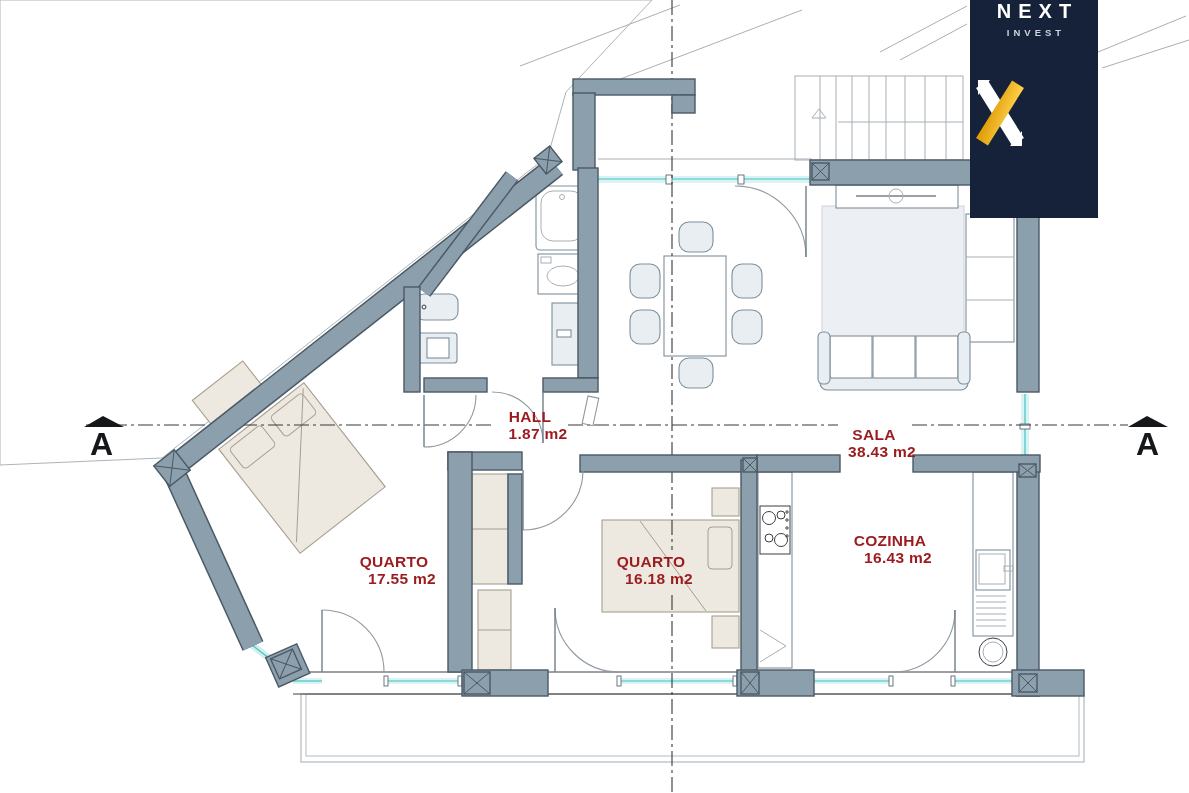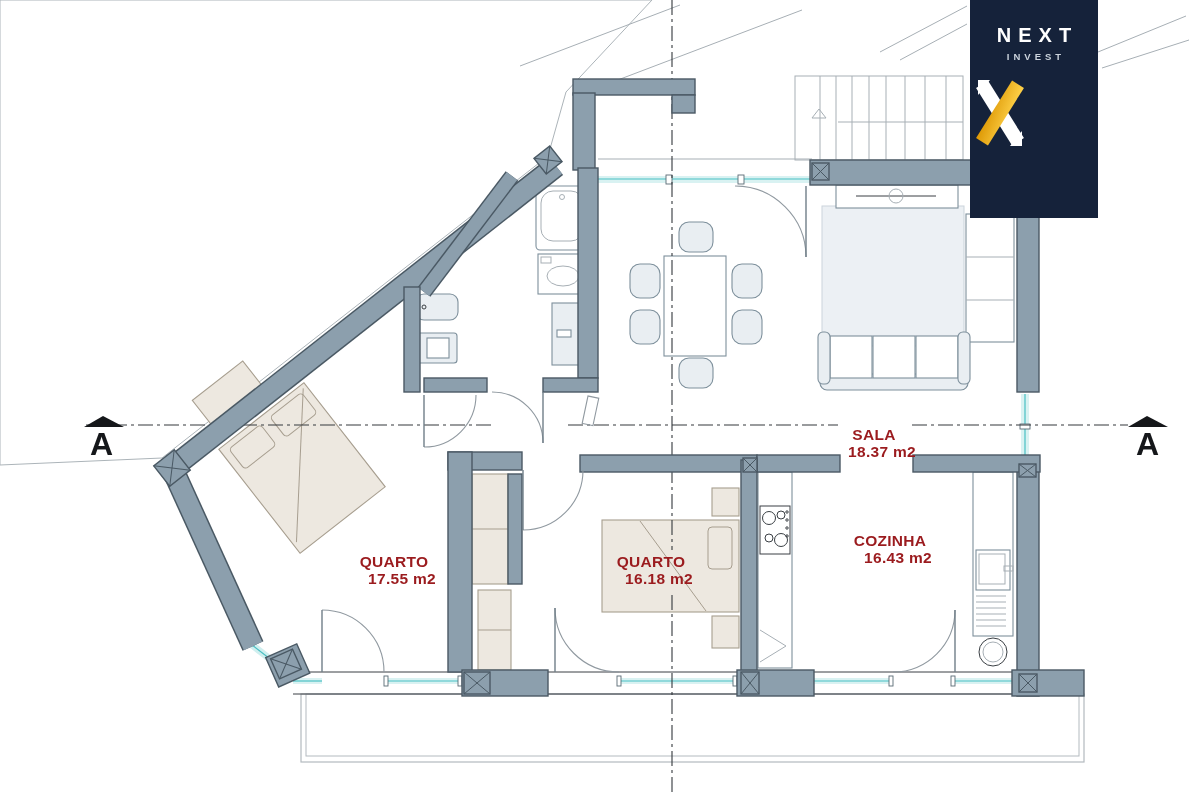--- a/index.html
+++ b/index.html
@@ -34,21 +34,21 @@
   .xl{stroke:var(--wall-edge);stroke-width:1;}
   .hatchline{stroke:#ACB4B9;stroke-width:1;}
   .hatchedge{fill:none;stroke:#ACB4B9;stroke-width:1;}
   .room-label{position:absolute;text-align:center;color:var(--label);
       font-weight:bold;font-size:15.5px;line-height:17px;letter-spacing:.3px;}
   .rl-area{transform:translateX(8px);}
   .sec-a{position:absolute;color:#15171a;font-size:32px;font-weight:600;line-height:30px;}
   #logo{position:absolute;left:970px;top:0;width:128px;height:218px;background:var(--logo-bg);
         display:flex;flex-direction:column;align-items:center;}
   #logo .mark{margin-top:78px;}
-  .brand-name{color:#fff;font-size:20px;font-weight:bold;letter-spacing:7px;margin-top:24px;
+  .brand-name{color:#fff;font-size:20px;font-weight:bold;letter-spacing:7px;margin-top:0;
               text-indent:7px;}
   .brand-sub{color:#CBD3DC;font-size:9.5px;letter-spacing:4px;margin-top:4px;text-indent:4px;font-weight:bold;}
 </style>
 </head>
 <body>
 
 <div id="stage">
 
 <svg width="1189" height="793" viewBox="0 0 1189 793">
   <defs>
@@ -359,23 +359,27 @@
       <line x1="955" y1="672" x2="955" y2="610" class="leaf"></line>
     </g>
   </g>
 
   <g>
     <polygon points="84,427 124,427 103,416" fill="#15171a"></polygon>
     <polygon points="1128,427 1168,427 1147,416" fill="#15171a"></polygon>
   </g>
 </svg>
 
+<div class="room-label" style="left:470px;top:408px;width:120px;">
+  <div class="rl-name">HALL</div>
+  <div class="rl-area">1.87 m2</div>
+</div>
 <div class="room-label" style="left:794px;top:426px;width:160px;">
   <div class="rl-name">SALA</div>
-  <div class="rl-area">18.37 m2</div>
+  <div class="rl-area">38.43 m2</div>
 </div>
 <div class="room-label" style="left:314px;top:553px;width:160px;">
   <div class="rl-name">QUARTO</div>
   <div class="rl-area">17.55 m2</div>
 </div>
 <div class="room-label" style="left:571px;top:553px;width:160px;">
   <div class="rl-name">QUARTO</div>
   <div class="rl-area">16.18 m2</div>
 </div>
 <div class="room-label" style="left:810px;top:532px;width:160px;text-align:center;">

